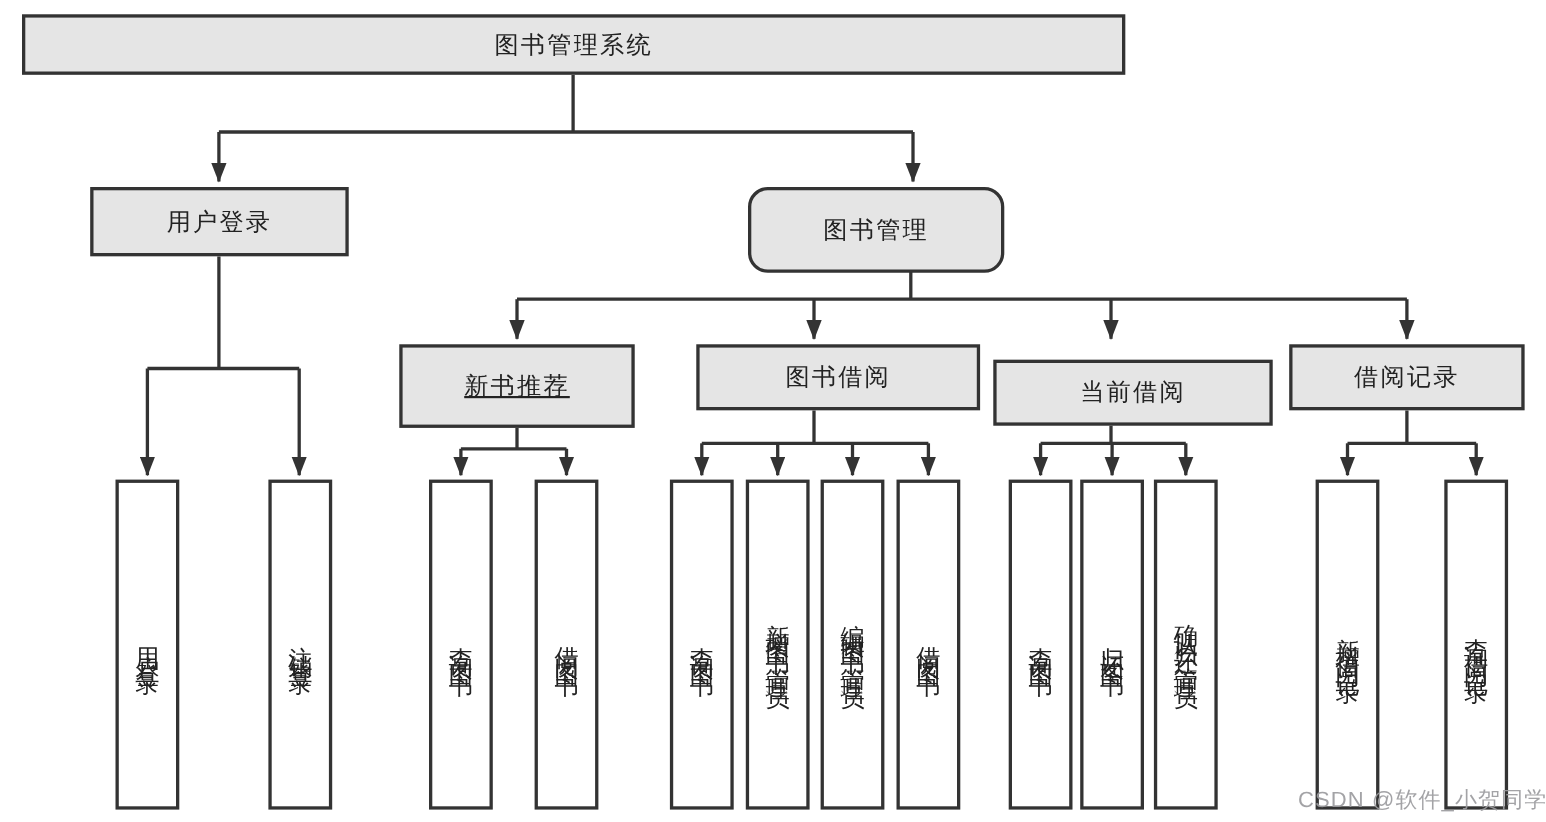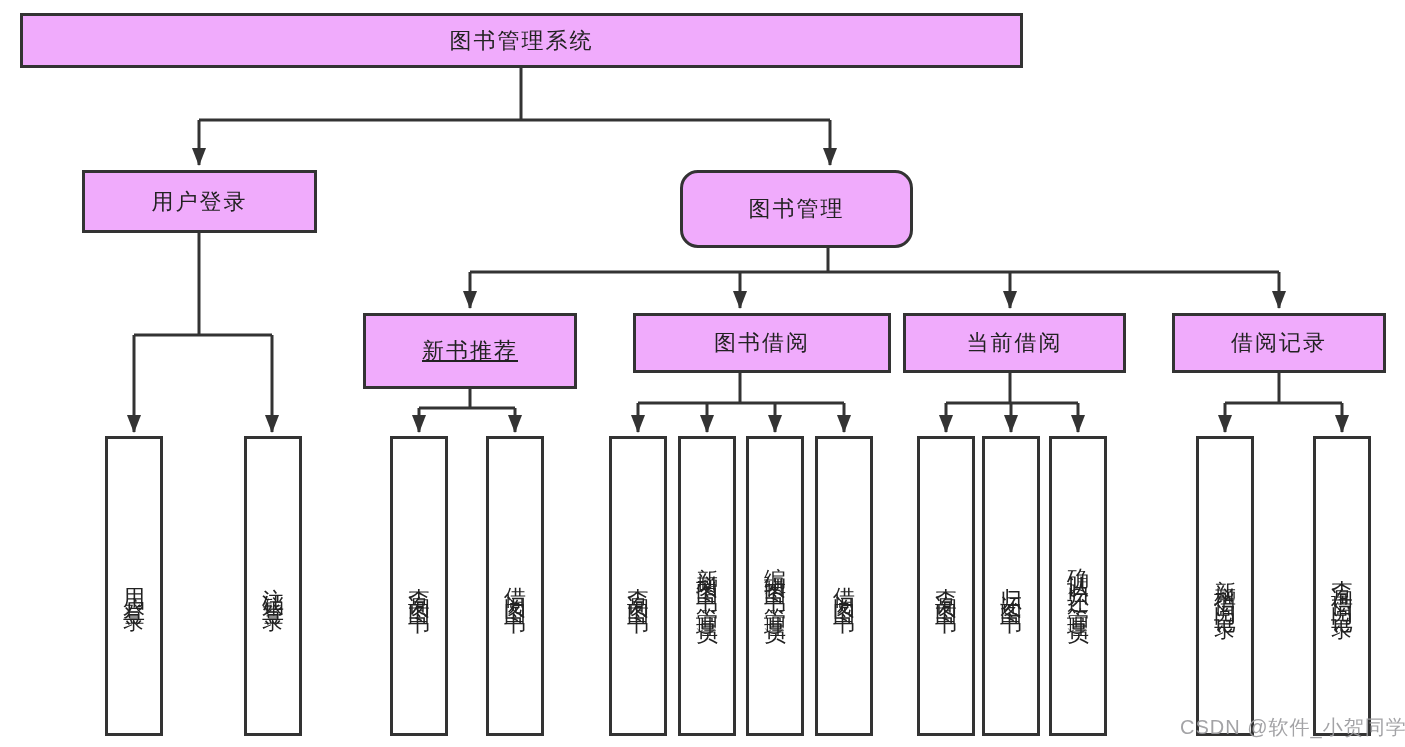--- a/index.html
+++ b/index.html
@@ -15,21 +15,21 @@
   .connectors {
     position: absolute;
     left: 0; top: 0;
     width: 1405px; height: 747px;
     pointer-events: none;
   }
   .node {
     position: absolute;
     box-sizing: border-box;
     border: 3px solid #333333;
-    background: #f0abfc;
+    background: #e5e5e5;
     display: flex;
     align-items: center;
     justify-content: center;
     font-size: 22px;
     letter-spacing: 2px;
     color: #222222;
   }
   .leaf {
     position: absolute;
     box-sizing: border-box;
@@ -123,21 +123,21 @@
   <div class="node" style="left:680px; top:170px; width:233px; height:78px;border-radius:18px;">
     <span>图书管理</span>
   </div>
 
   <div class="node" style="left:363px; top:313px; width:214px; height:76px;text-decoration:underline;">
     <span>新书推荐</span>
   </div>
   <div class="node" style="left:633px; top:313px; width:258px; height:60px;">
     <span>图书借阅</span>
   </div>
-  <div class="node" style="left:903px; top:313px; width:223px; height:60px;">
+  <div class="node" style="left:903px; top:327px; width:254px; height:60px;">
     <span>当前借阅</span>
   </div>
   <div class="node" style="left:1172px; top:313px; width:214px; height:60px;">
     <span>借阅记录</span>
   </div>
 
   <div class="leaf" style="left:105px; top:436px; width:58px; height:300px;">
     <span>用户登录</span>
   </div>
   <div class="leaf" style="left:244px; top:436px; width:58px; height:300px;">

